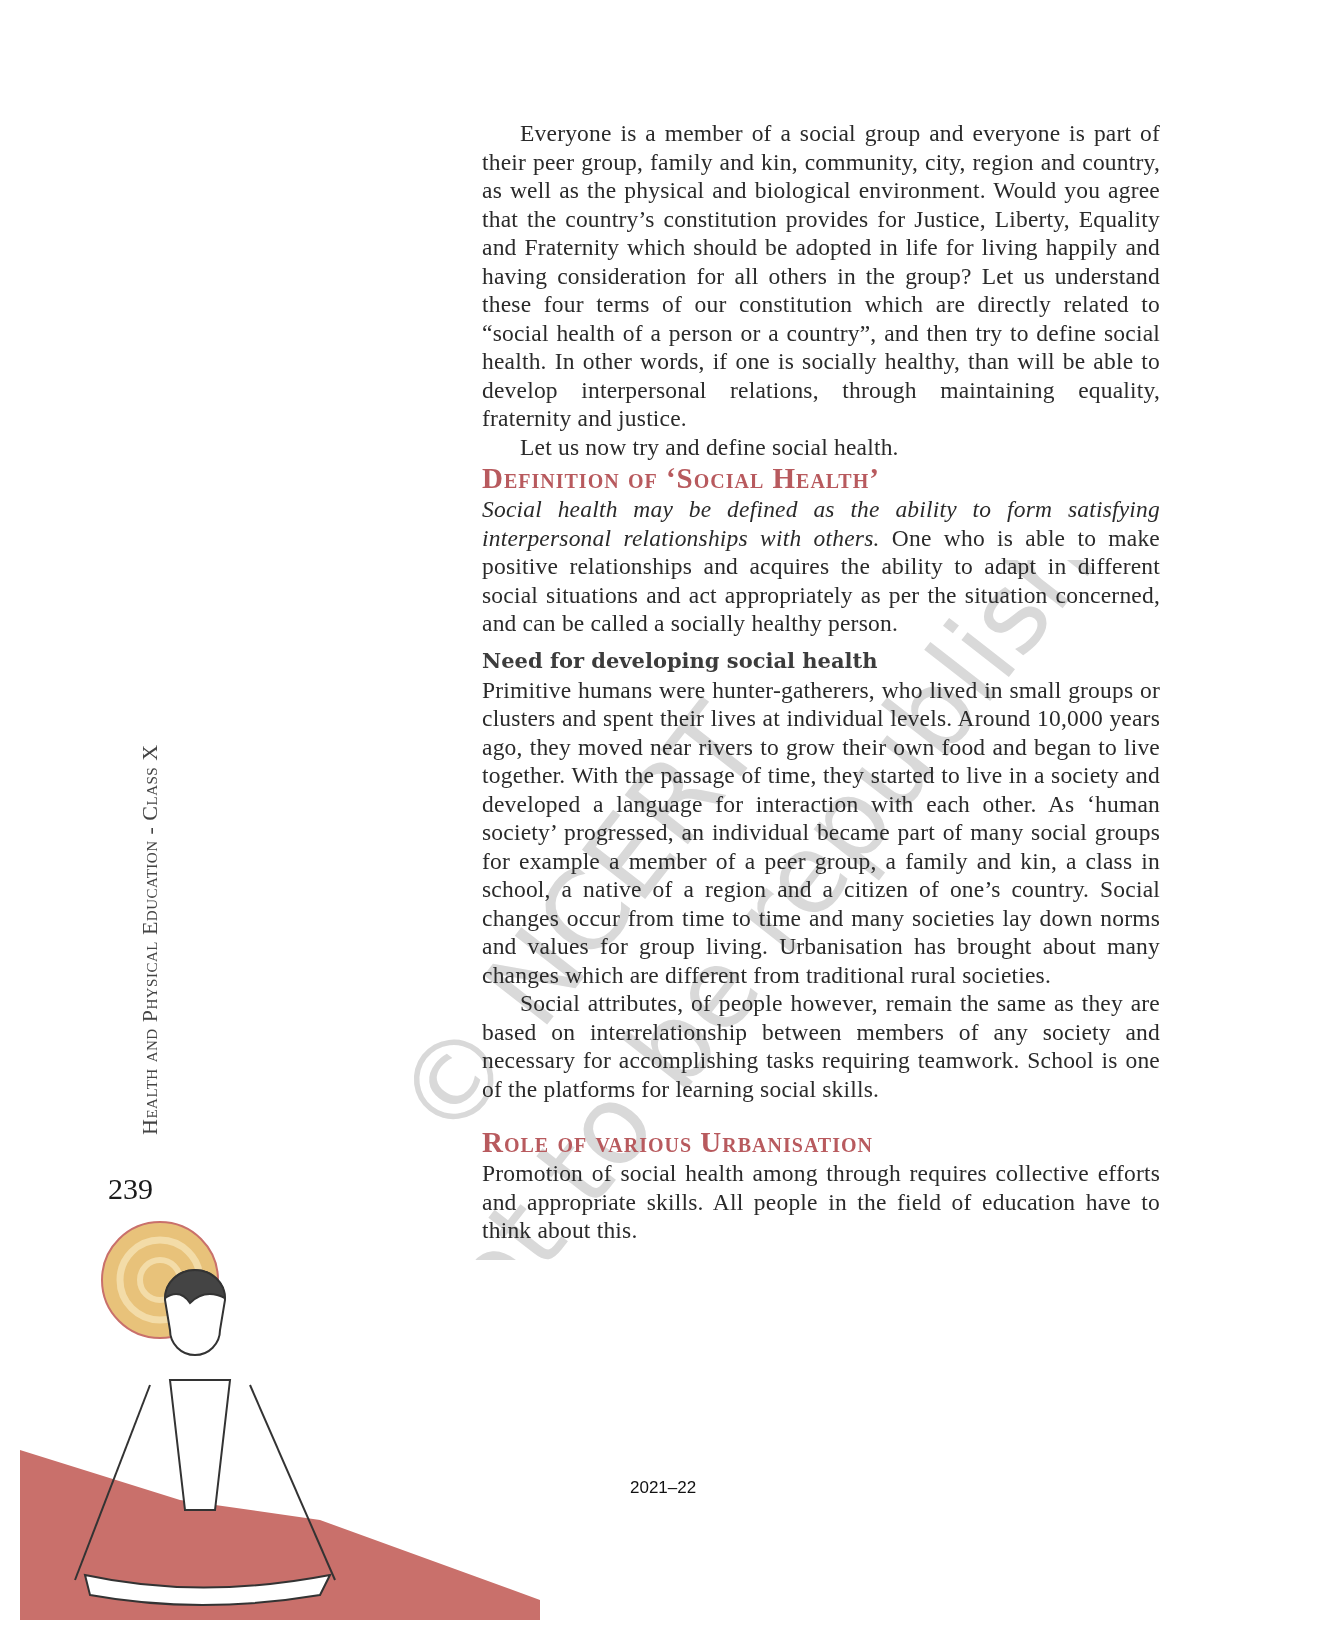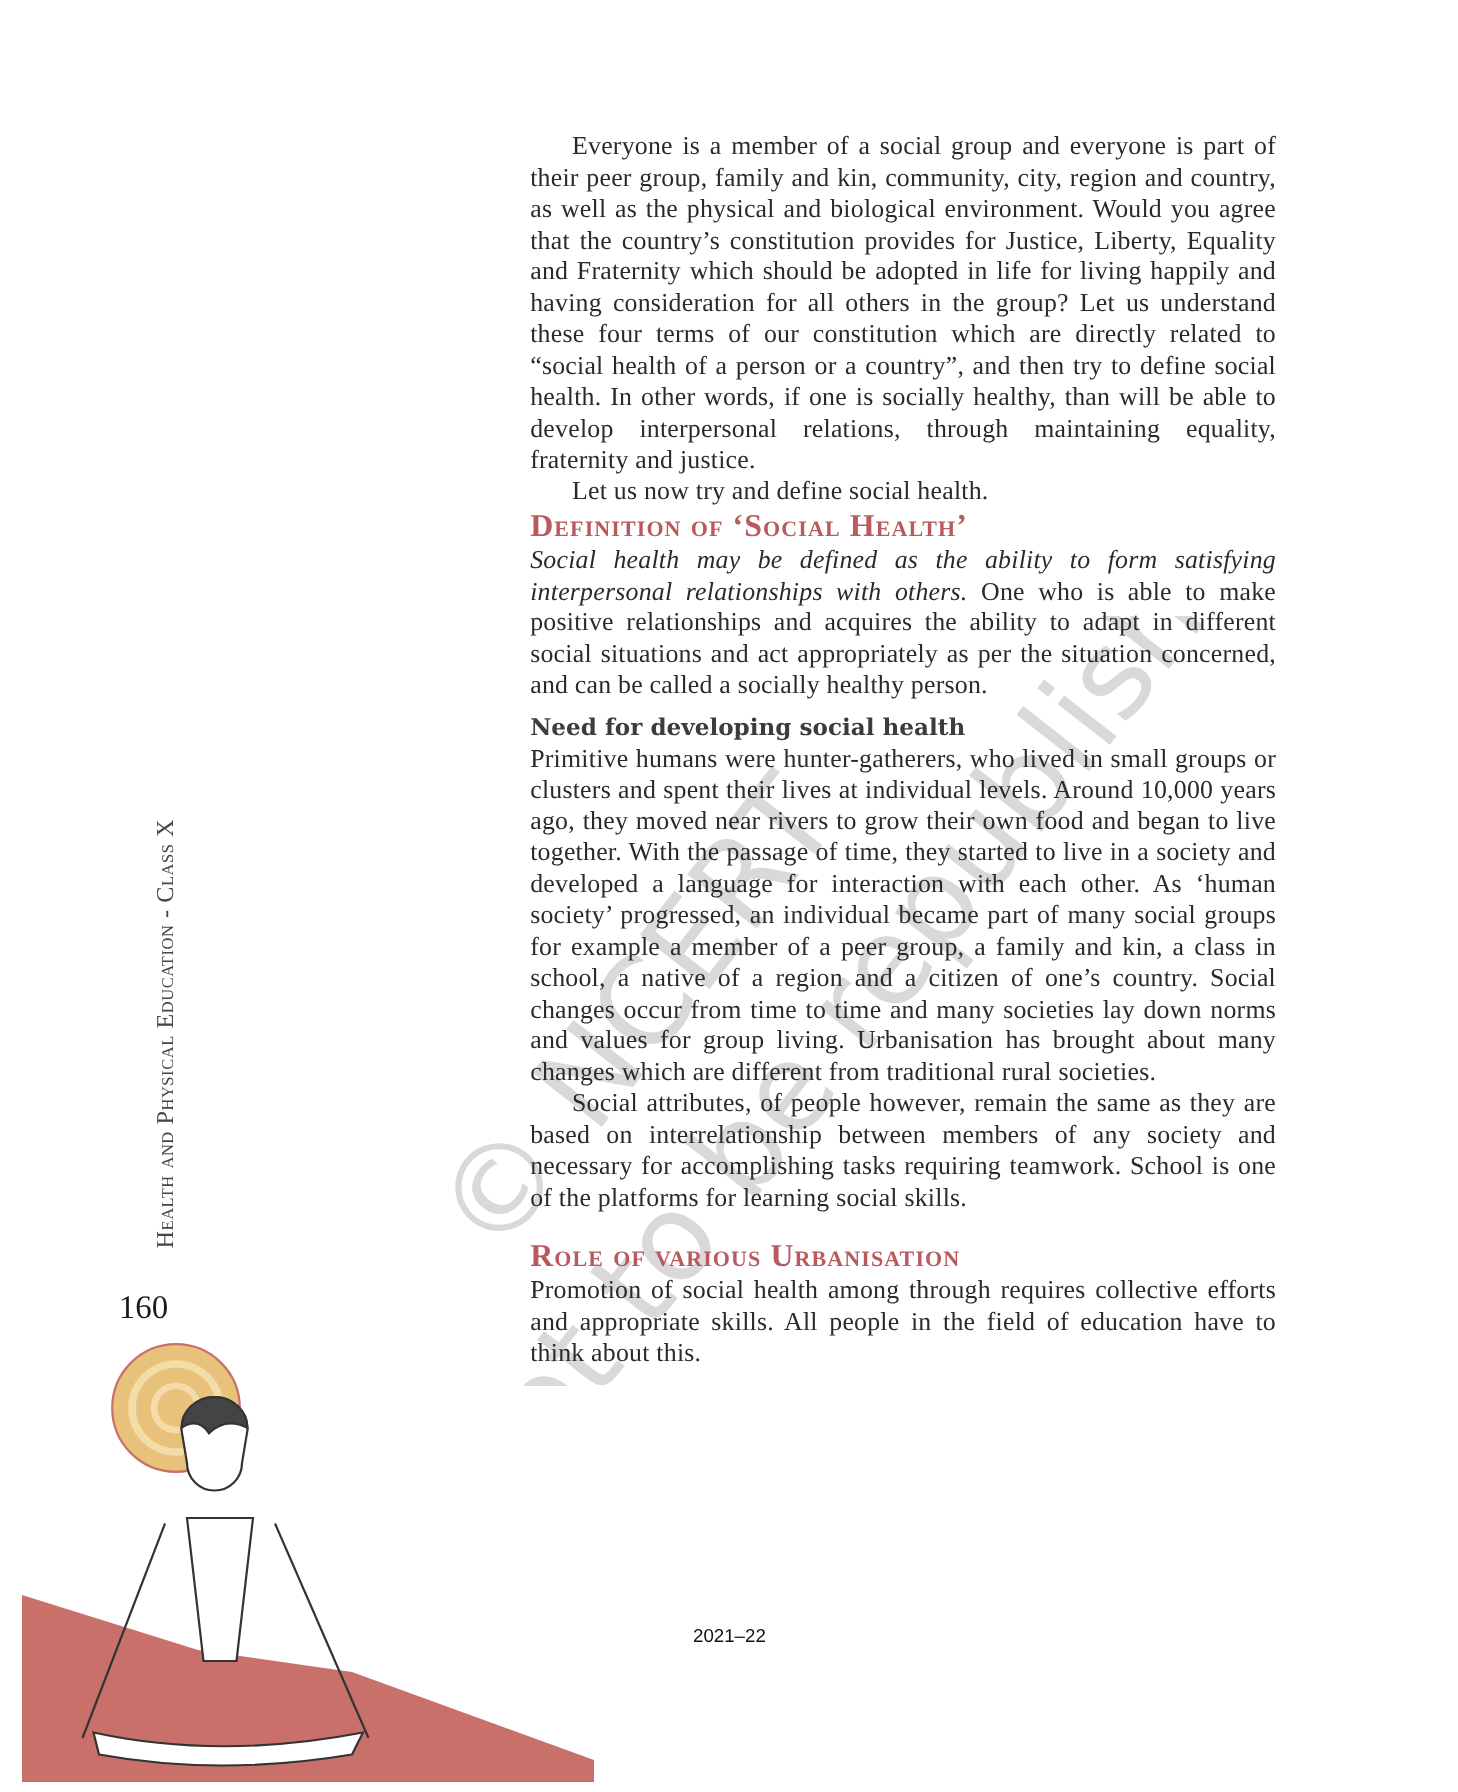--- a/index.html
+++ b/index.html
@@ -30,21 +30,21 @@
 <body>
 
 <svg class="watermark" viewBox="0 0 800 700">
   <g transform="rotate(-52 400 350)" fill="#d9d9d9" font-family="DejaVu Sans, sans-serif" font-size="110">
     <text x="60" y="300">© NCERT</text>
     <text x="-120" y="450">not to be republished</text>
   </g>
 </svg>
 
 <div class="side-label">Health and Physical Education - Class X</div>
-<div class="page-number">160</div>
+<div class="page-number">239</div>
 
 <div class="column">
   <p class="p indent">Everyone is a member of a social group and everyone is part of their peer group, family and kin, community, city, region and country, as well as the physical and biological environment. Would you agree that the country’s constitution provides for Justice, Liberty, Equality and Fraternity which should be adopted in life for living happily and having consideration for all others in the group? Let us understand these four terms of our constitution which are directly related to “social health of a person or a country”, and then try to define social health. In other words, if one is socially healthy, than will be able to develop interpersonal relations, through maintaining equality, fraternity and justice.</p>
   <p class="p indent">Let us now try and define social health.</p>
 
   <h2 class="h-section" style="">Definition of ‘Social Health’</h2>
   <p class="p"><span class="italic">Social health may be defined as the ability to form satisfying interpersonal relationships with others.</span><span> One who is able to make positive relationships and acquires the ability to adapt in different social situations and act appropriately as per the situation concerned, and can be called a socially healthy person.</span></p>
 
   <h3 class="h-sub" style="margin-top:8px">Need for developing social health</h3>
   <p class="p">Primitive humans were hunter-gatherers, who lived in small groups or clusters and spent their lives at individual levels. Around 10,000 years ago, they moved near rivers to grow their own food and began to live together. With the passage of time, they started to live in a society and developed a language for interaction with each other. As ‘human society’ progressed, an individual became part of many social groups for example a member of a peer group, a family and kin, a class in school, a native of a region and a citizen of one’s country. Social changes occur from time to time and many societies lay down norms and values for group living. Urbanisation has brought about many changes which are different from traditional rural societies.</p>

